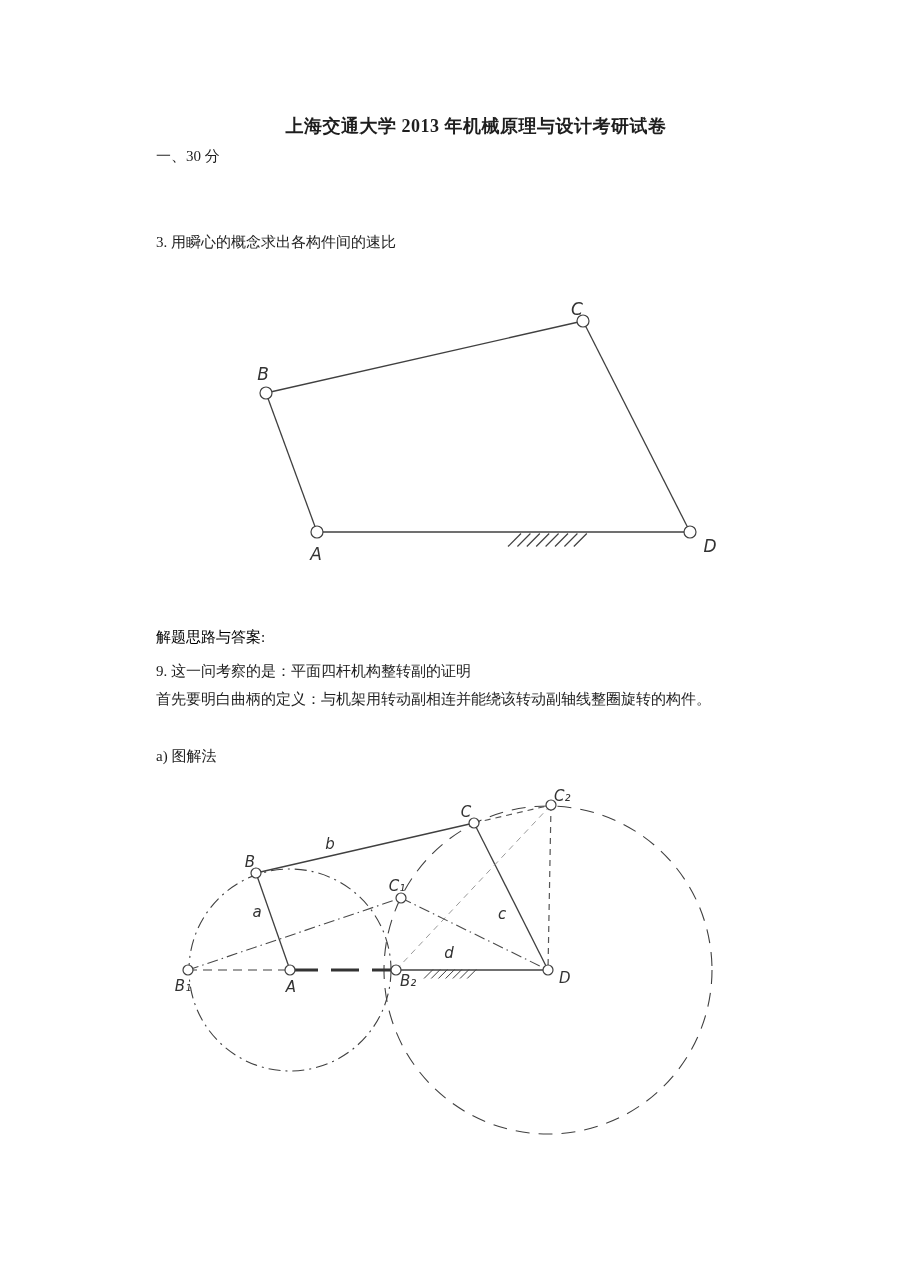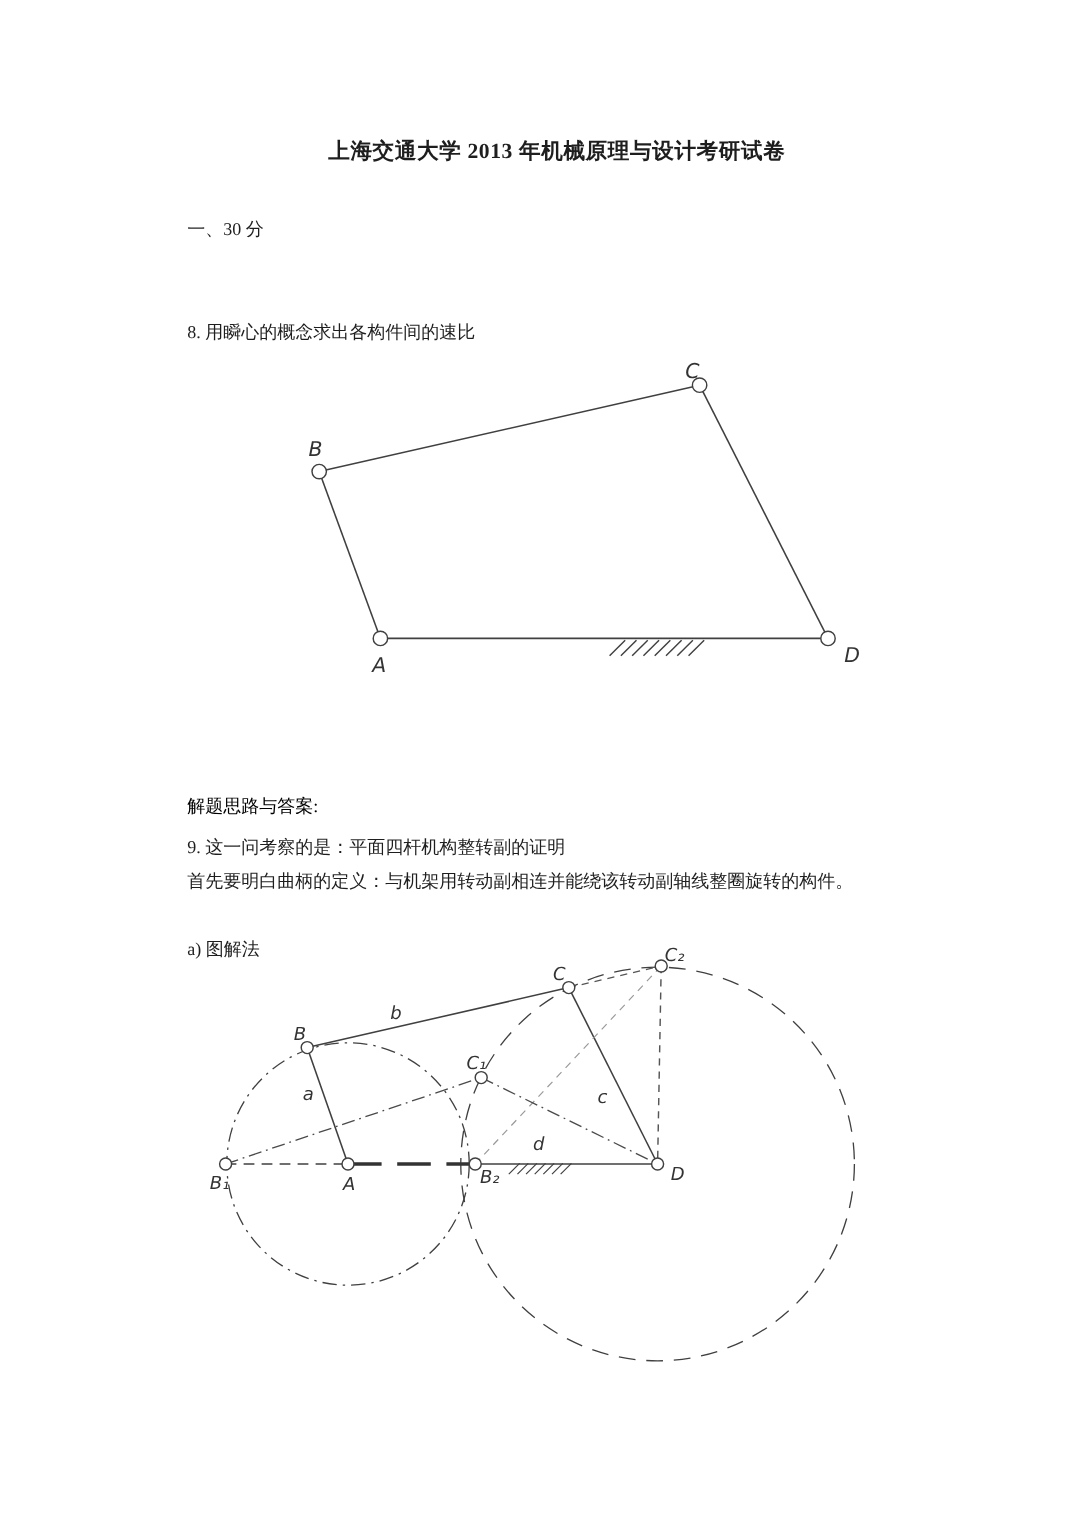--- a/index.html
+++ b/index.html
@@ -1,22 +1,22 @@
 <!DOCTYPE html>
 <html><head>
 <meta charset="utf-8">
 <style>
   html,body{margin:0;padding:0;background:#ffffff;}
   .page{
     position:relative;width:900px;height:1272px;background:#ffffff;overflow:hidden;
     font-family:"Liberation Serif","DejaVu Serif",serif;color:#1e1e1e;
   }
-  .tline{position:absolute;white-space:nowrap;font-size:15px;line-height:20px;margin-top:36px;}
+  .tline{position:absolute;white-space:nowrap;font-size:15px;line-height:20px;}
   .title{
-    position:absolute;top:114px;left:464px;transform:translateX(-50%);
+    position:absolute;top:114px;left:476px;transform:translateX(-50%);
     font-size:18px;font-weight:bold;white-space:nowrap;letter-spacing:0.5px;
   }
   .answer-heading{color:#000000;}
   svg{position:absolute;overflow:visible;}
   .lnk{stroke:#404040;stroke-width:1.3;fill:none;}
   .thin{stroke:#404040;stroke-width:1.1;fill:none;}
   .joint{fill:#ffffff;stroke:#404040;stroke-width:1.2;}
   .dlabel{
     font-family:"DejaVu Sans","Liberation Sans",sans-serif;
     font-style:italic;fill:#333333;
@@ -24,21 +24,21 @@
   .d1label{font-size:17px;}
   .d2label{font-size:15px;}
 </style>
 </head>
 <body>
 
 <div class="page">
 
   <div class="title">上海交通大学 2013 年机械原理与设计考研试卷</div>
   <div class="tline" style="left:156px;top:146px;">一、30 分</div>
-  <div class="tline" style="left:156px;top:232px;">8. 用瞬心的概念求出各构件间的速比</div>
+  <div class="tline" style="left:156px;top:232px;">3. 用瞬心的概念求出各构件间的速比</div>
 
   <svg style="left:230px;top:270px;" width="500" height="305" viewBox="230 270 500 305">
     <g>
       <line class="lnk" x1="317" y1="532" x2="266" y2="393"></line>
       <line class="lnk" x1="266" y1="393" x2="583" y2="321"></line>
       <line class="lnk" x1="583" y1="321" x2="690" y2="532"></line>
       <line class="lnk" x1="317" y1="532" x2="690" y2="532"></line>
     </g>
     <g stroke="#404040" stroke-width="1.2">
       <line x1="508" y1="546.5" x2="521" y2="533.5"></line>

